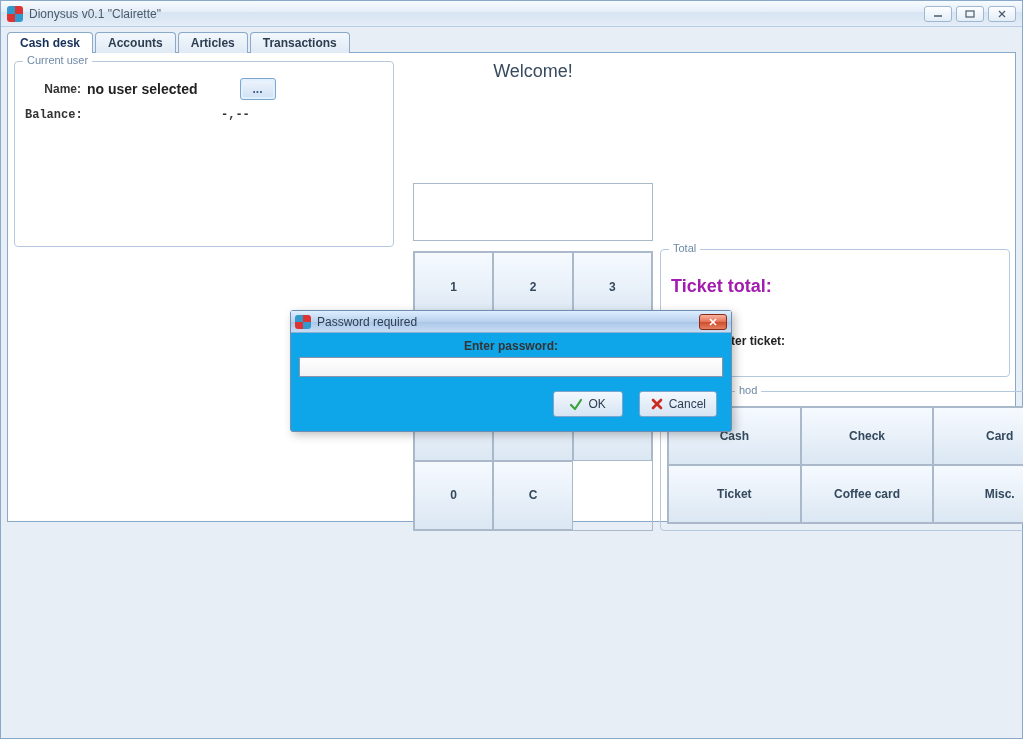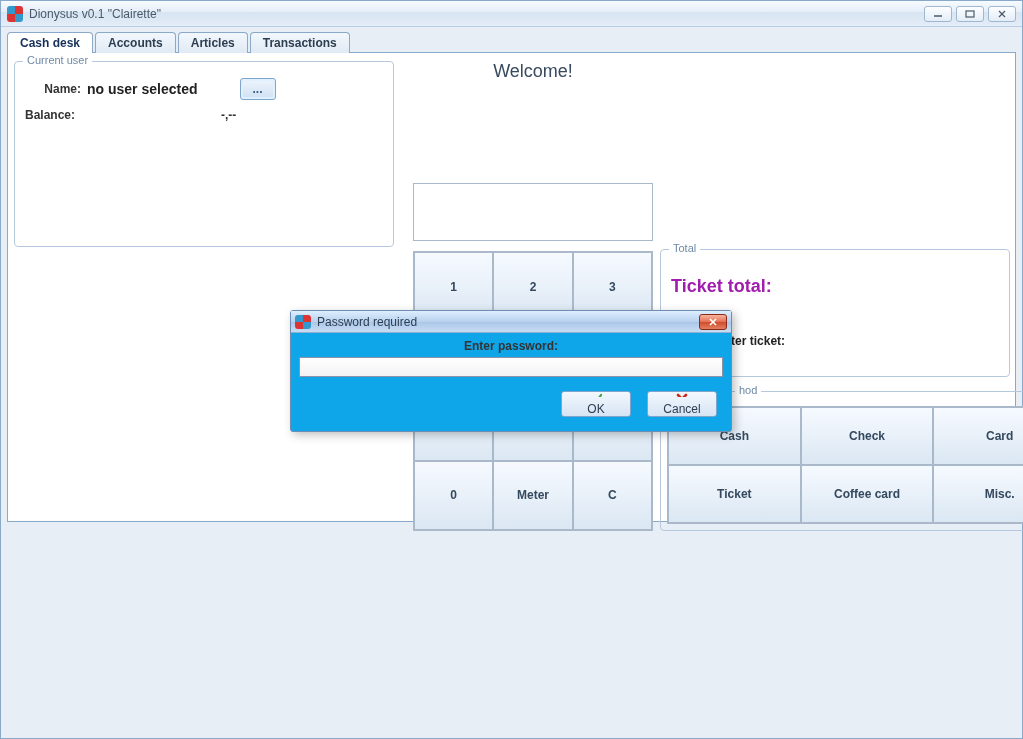--- a/index.html
+++ b/index.html
@@ -96,21 +96,21 @@
     background: #fff;
     padding: 0 4px;
     color: #6d88a5;
     font-size: 11px;
   }
 
   
   #fs-user { left: 6px; top: 8px; width: 380px; height: 186px; }
   #fs-user .row { position:absolute; left: 10px; right:10px; display:flex; align-items:center; }
   #fs-user .r1 { top: 16px; }
-  #fs-user .r2 { top: 46px; }
+  #fs-user .r2 { top: 46px; font-family: Liberation Mono, monospace; }
   .lbl { color:#333; font-weight: bold; width: 56px; text-align:right; margin-right:6px;}
   .val-strong { font-weight: bold; font-size: 14px; color:#222; margin-right:12px; }
   .ellipsis-btn {
     width: 36px; height: 22px;
     border:1px solid #7fa5cc;
     border-radius:3px;
     background: linear-gradient(#eef5fd,#cfe0f2);
     display:flex; align-items:center; justify-content:center;
     font-weight:bold; color:#3b5c80;
     box-shadow: 0 0 0 2px #dff1ff inset;
@@ -203,21 +203,21 @@
     display:flex; justify-content:flex-end; gap:16px; margin-top:14px; padding-right:6px;
   }
   .dlg-btn {
     min-width: 70px; height:26px;
     border:1px solid #7fa5cc;
     border-radius:3px;
     background: linear-gradient(#f3f8fe,#d6e4f3);
     display:flex; align-items:center; justify-content:center;
     gap:5px;
     padding: 0 10px;
-    color:#2d3d50; font-weight:normal;flex-direction:column;
+    color:#2d3d50; font-weight:normal;
   }
 
 </style>
 </head>
 <body>
 
 <div class="window">
 
   <div class="titlebar">
     <div class="java-icon"></div>
@@ -273,21 +273,20 @@
         <div class="key">1</div>
         <div class="key">2</div>
         <div class="key">3</div>
         <div class="key">4</div>
         <div class="key">5</div>
         <div class="key">6</div>
         <div class="key">7</div>
         <div class="key">8</div>
         <div class="key">9</div>
         <div class="key">0</div>
-        <div class="key">Meter</div>
         <div class="key">C</div>
       </div>
 
       <div id="fs-total" class="fieldset">
         <div class="legend">Total</div>
         <div class="ticket-total">Ticket total:</div>
         <div class="bal-after">Balance after ticket:</div>
       </div>
 
       <div id="fs-pay" class="fieldset">

